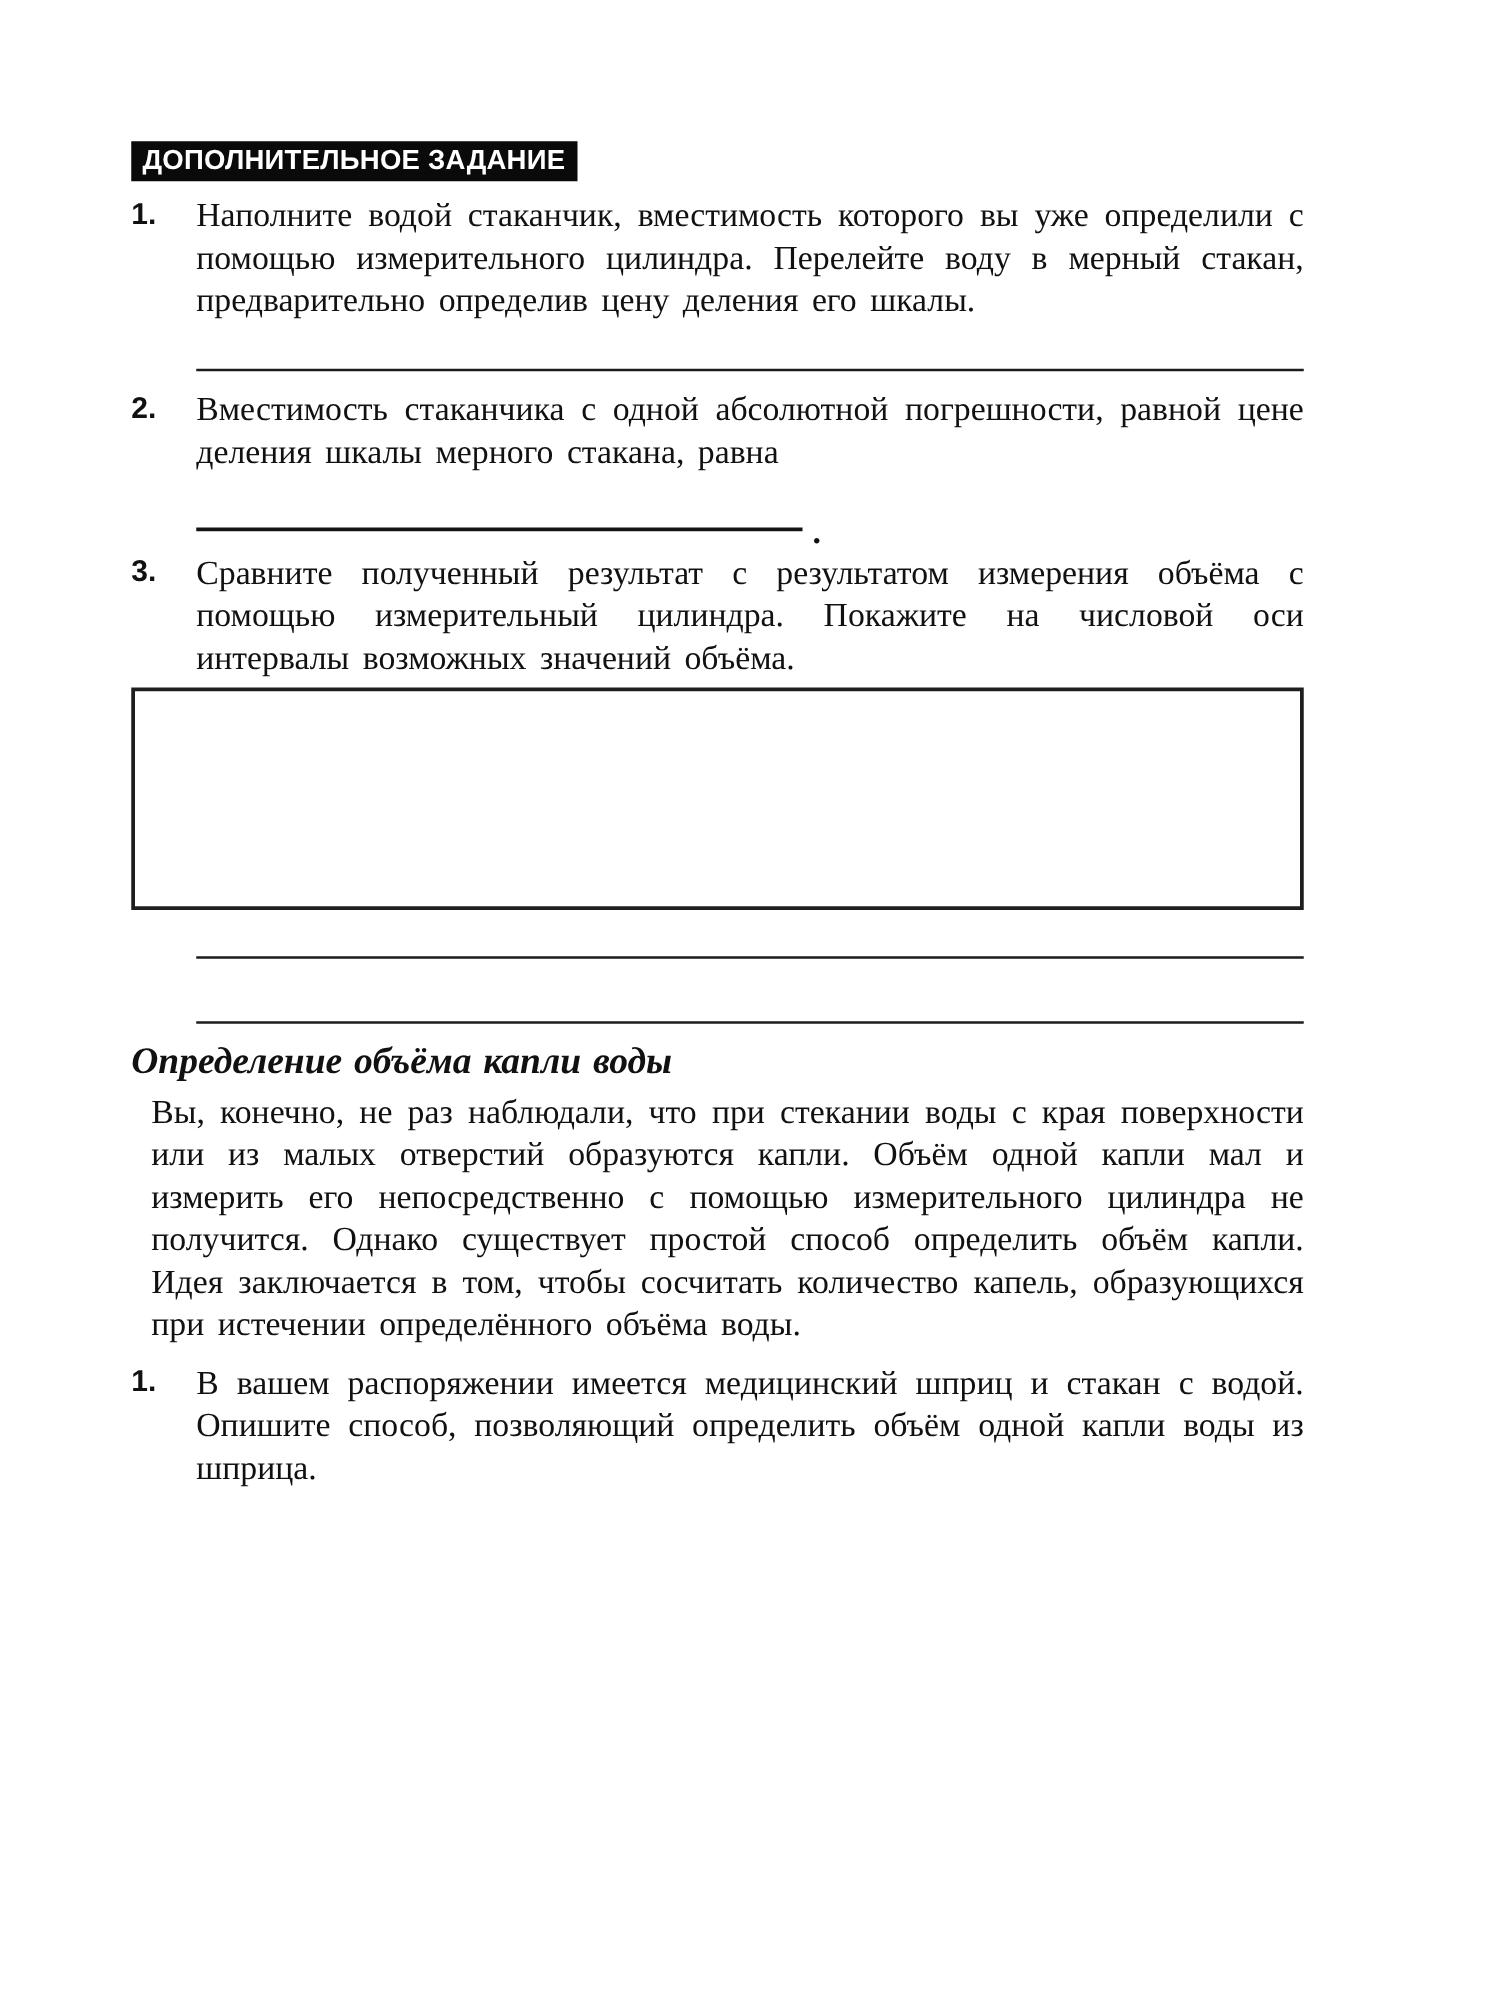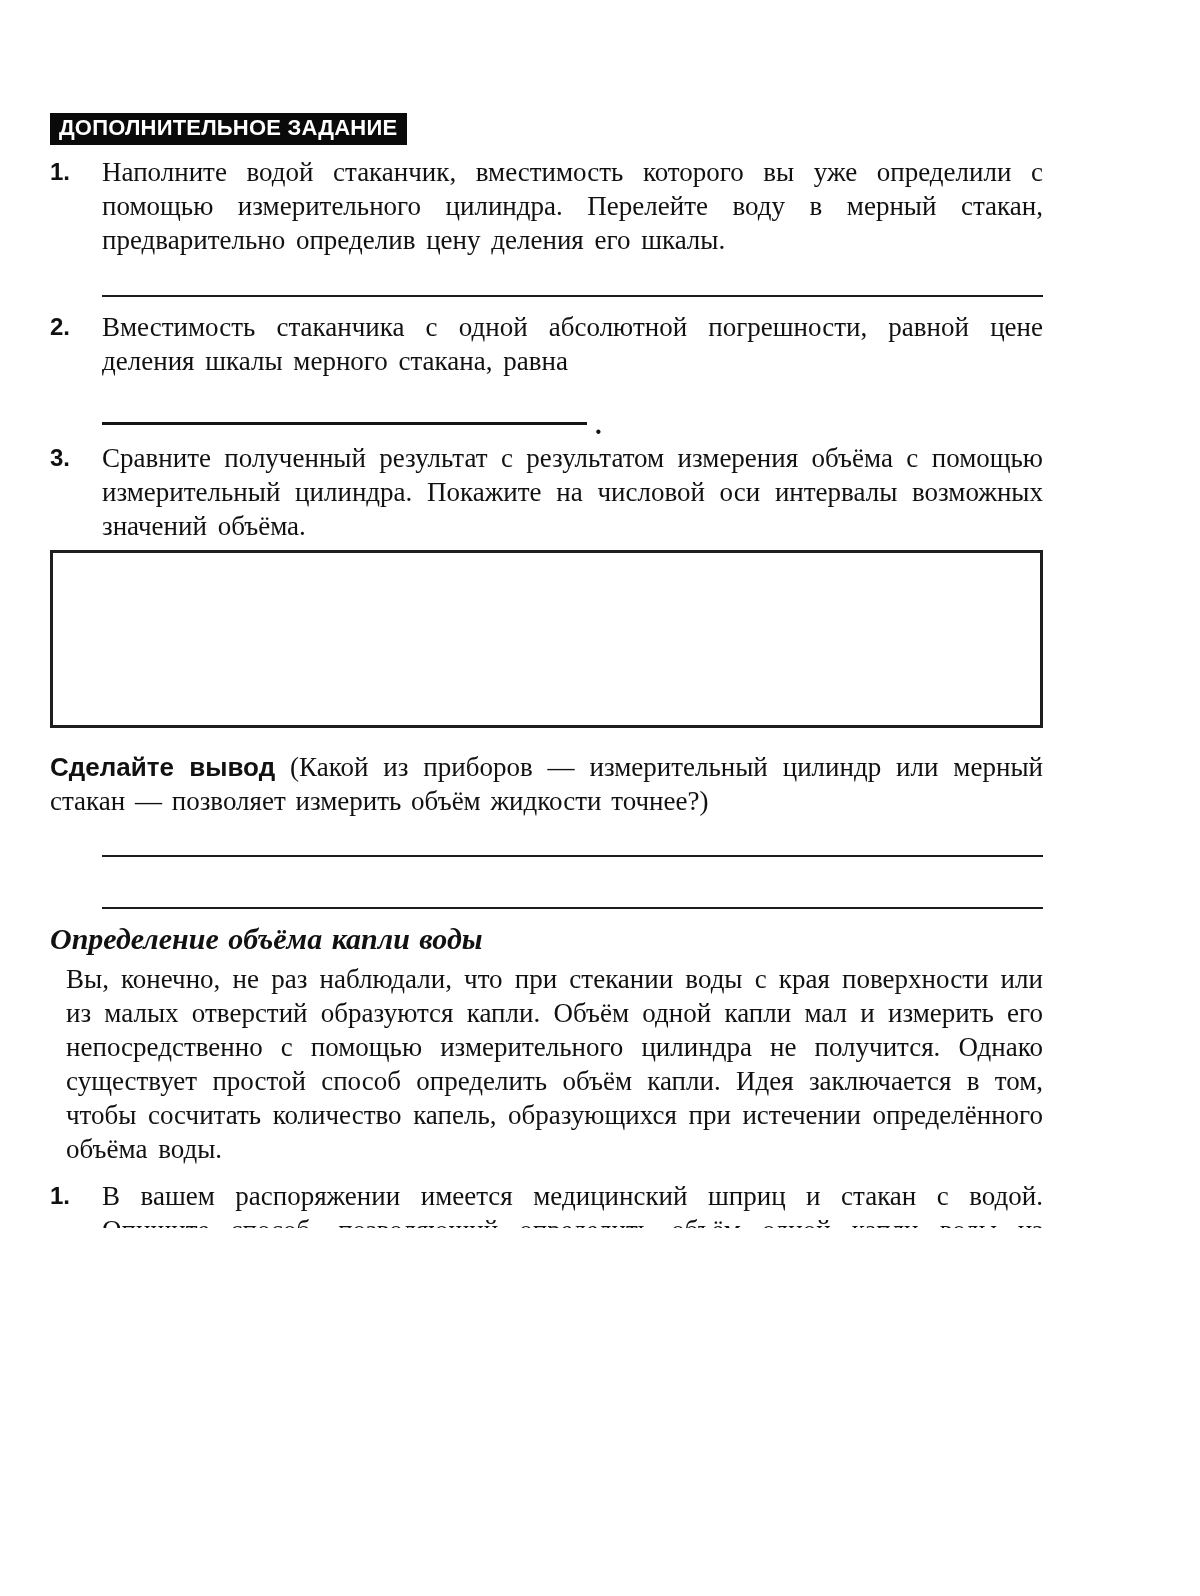--- a/index.html
+++ b/index.html
@@ -8,21 +8,21 @@
     background: #ffffff;
   }
   .page {
     position: relative;
     width: 1200px;
     height: 1228px;
     background: #ffffff;
     color: #111111;
     font-family: "Liberation Serif", serif;
     box-sizing: border-box;
-    padding: 113px 157px 0 50px;
+    padding: 113px 157px 0 105px;
     overflow: hidden;
   }
   .badge {
     display: inline-block;
     background: #0a0a0a;
     color: #ffffff;
     font-family: "Liberation Sans", sans-serif;
     font-weight: 700;
     font-size: 22px;
     line-height: 1;
@@ -158,23 +158,20 @@
     <span class="period">.</span>
   </div>
 
   <div class="item item-3">
     <div class="item-num">3.</div>
     <div class="item-body">Сравните полученный результат с результатом измерения объёма с помощью измерительный цилиндра. Покажите на числовой оси интервалы возможных значений объёма.</div>
   </div>
 
   <div class="draw-box"></div>
 
-  <p class="conclusion">
-    <span class="conclusion-label">Сделайте вывод</span><span> (Какой из приборов — измерительный цилиндр или мерный стакан — позволяет измерить объём жидкости точнее?)</span>
-  </p>
 
   <div class="rule rule-conclusion-1"></div>
   <div class="rule rule-conclusion-2"></div>
 
   <h2 class="sec-title second">Определение объёма капли воды</h2>
 
   <p class="intro">Вы, конечно, не раз наблюдали, что при стекании воды с края поверхности или из малых отверстий образуются капли. Объём одной капли мал и измерить его непосредственно с помощью измерительного цилиндра не получится. Однако существует простой способ определить объём капли. Идея заключается в том, чтобы сосчитать количество капель, образующихся при истечении определённого объёма воды.</p>
 
   <div class="item item-4">
     <div class="item-num">1.</div>

